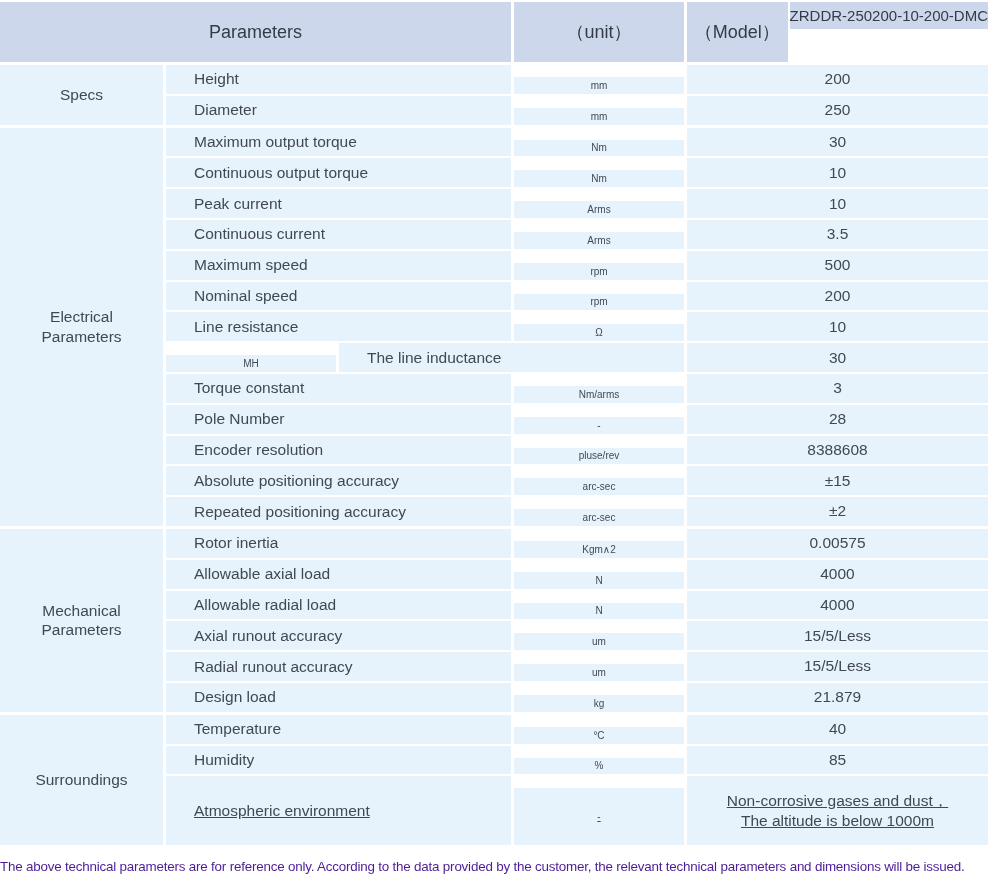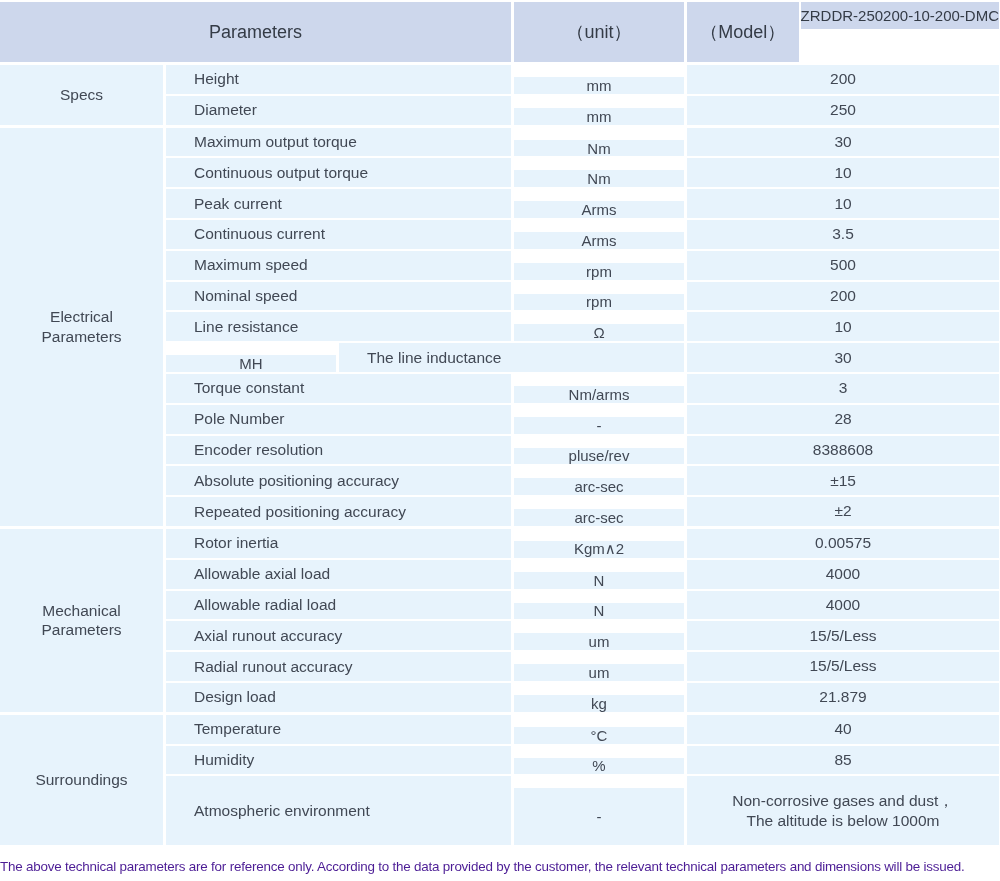--- a/index.html
+++ b/index.html
@@ -3,21 +3,21 @@
 <meta charset="utf-8">
 <style>
   html, body { margin: 0; padding: 0; }
   body {
     width: 1000px; height: 881px;
     background: #ffffff;
     font-family: "Liberation Sans", "DejaVu Sans", sans-serif;
     color: var(--text, #414854);
     overflow: hidden;
   }
-  .page { width: 1000px; height: 881px; padding: 2px 1px 0 0; box-sizing: border-box; }
+  .page { width: 1000px; height: 881px; padding: 2px 12px 0 0; box-sizing: border-box; }
   .spec-table { display: flex; flex-direction: column; gap: 3px; }
 
   
   .header-row { display: flex; gap: 3px; height: 60px; }
   .hcell {
     background: var(--hdr-bg, #cdd7ec);
     display: flex; align-items: center; justify-content: center;
     font-size: 18px; color: #343b46;
   }
   .h-params { width: 511px; }
@@ -30,28 +30,28 @@
   #table-body { display: flex; flex-direction: column; gap: 3px; }
   .section { display: flex; gap: 3px; }
   .cell { background: var(--row-bg, #e7f3fc); }
   .section-label {
     width: 163px; display: flex; align-items: center; justify-content: center;
     text-align: center; font-size: 15.5px; line-height: 1.25;
   }
   .section-label span { max-width: 112px; display: inline-block; }
   .rows { flex: 1; display: flex; flex-direction: column; gap: 2px; }
   .row { display: flex; gap: 3px; height: 28.8px; flex: none; }
-  .row.tall { height: 69px; }
+  .row.tall { height: 69px; text-decoration: underline; }
   .cell-param {
     width: 345px; display: flex; align-items: center;
     padding-left: 28px; box-sizing: border-box; font-size: 15.5px;
   }
   .cell-unit {
     width: 170px; display: flex; align-items: center; justify-content: center;
-    font-size: 15px;
+    font-size: 10px;
     margin-top: 12px;
   }
   .cell-value {
     flex: 1; display: flex; align-items: center; justify-content: center;
     text-align: center; font-size: 15.5px; white-space: pre-line; line-height: 1.3;
   }
 
   
   .footer-note {
     margin-top: 14px;

